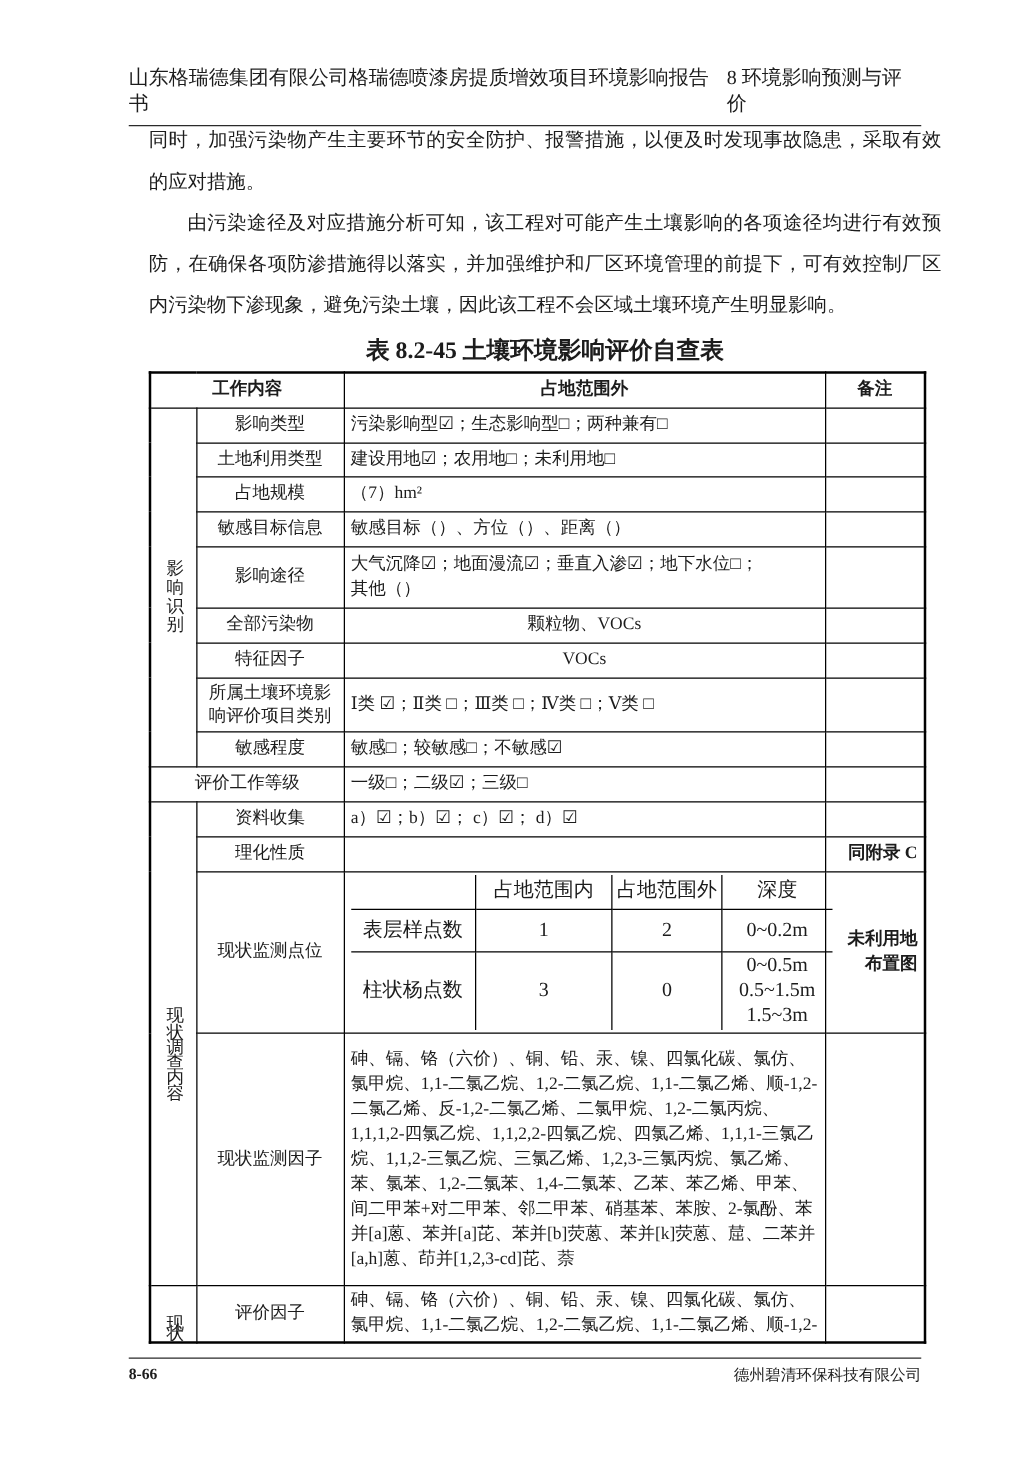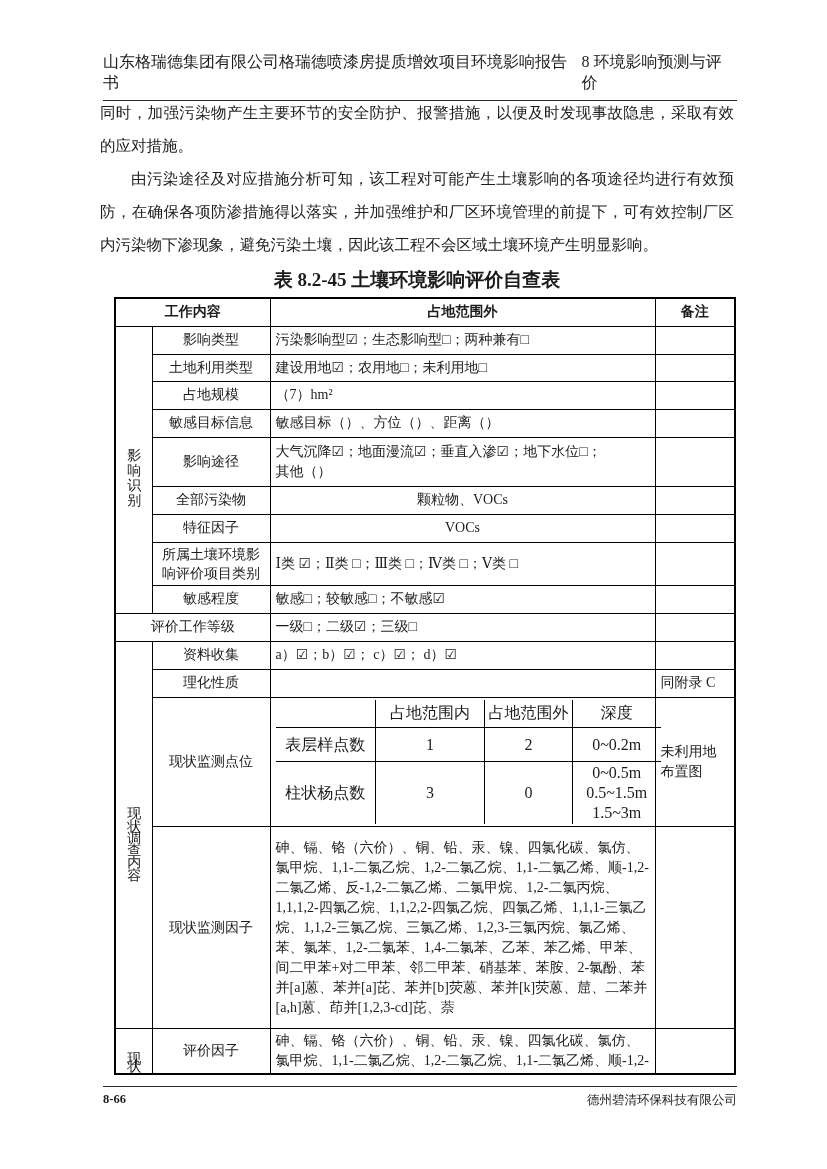--- a/index.html
+++ b/index.html
@@ -7,38 +7,38 @@
   body {
     width:827px; height:1169px; position:relative;
     font-family:"Liberation Serif","DejaVu Serif","DejaVu Sans",serif;
     color:#1c1c1c;
   }
   .page-header {
     position:absolute; top:52px; left:103px; width:634px;
     display:flex; justify-content:space-between; align-items:flex-end;
     font-size:16px; padding-bottom:6px; border-bottom:1.5px solid #2a2a2a;
   }
-  .content { position:absolute; top:96px; left:100px; width:634px; }
+  .content { position:absolute; top:96px; left:119px; width:634px; }
   .body-p { font-size:15.5px; line-height:33px; text-align:justify; }
   .indent { text-indent:2em; }
   .caption { text-align:center; font-weight:bold; font-size:19px; margin:6px 0 4px; }
 
   table.main {
-    border-collapse:collapse; width:620px; margin-left:14px;
+    border-collapse:collapse; width:620px; 
     border:2px solid #000; table-layout:fixed;
   }
   table.main td {
     border:1px solid #000; font-size:14px; vertical-align:middle;
     padding:2px 5px; line-height:20px;
   }
   tr.thead td { font-weight:bold; text-align:center; }
   td.lbl { text-align:center; }
   td.cnt { text-align:left; padding-left:9px; }
   td.center { text-align:center; }
-  td.rmk { text-align:left; font-size:13.5px; }
+  td.rmk { text-align:right; font-size:13.5px;font-weight:bold; }
   .preline { white-space:pre-line; }
   td.cnt-list { text-align:left; line-height:22.4px; padding:3px 7px; }
   td.vcell { padding:0; text-align:center; }
   .vlabel {
     display:inline-block; writing-mode:vertical-lr; text-orientation:upright;
     font-size:14px; line-height:1;
   }
   .sp-lg { letter-spacing:15px; }
   .sp-md { letter-spacing:12px; }
   .sp-sm { letter-spacing:7px; }

